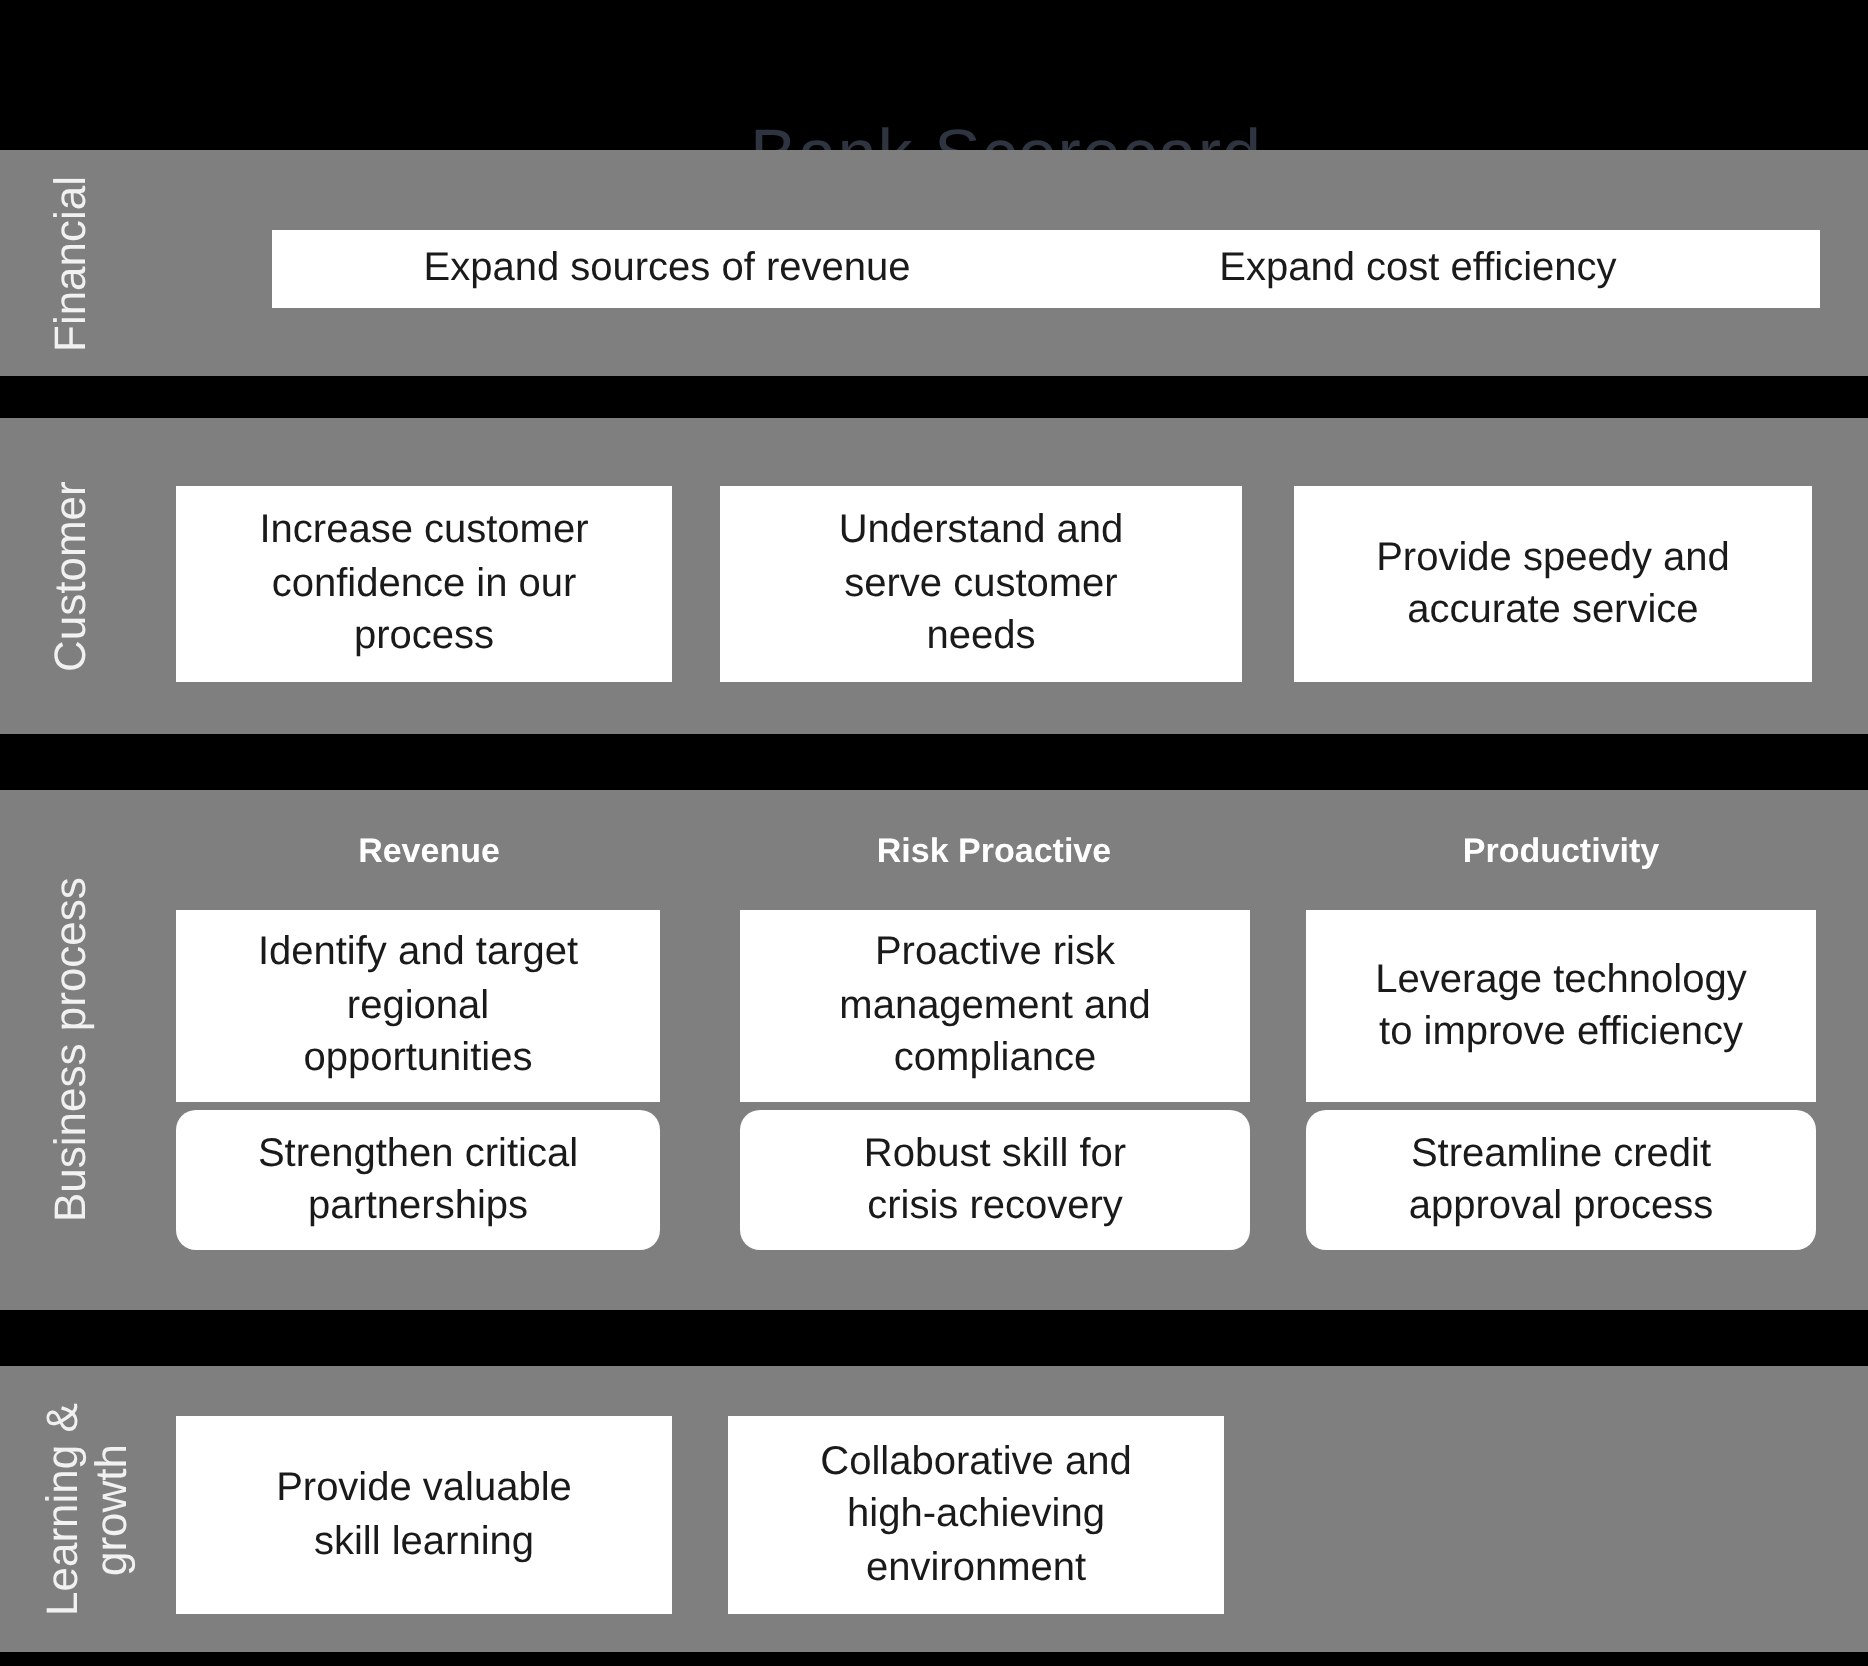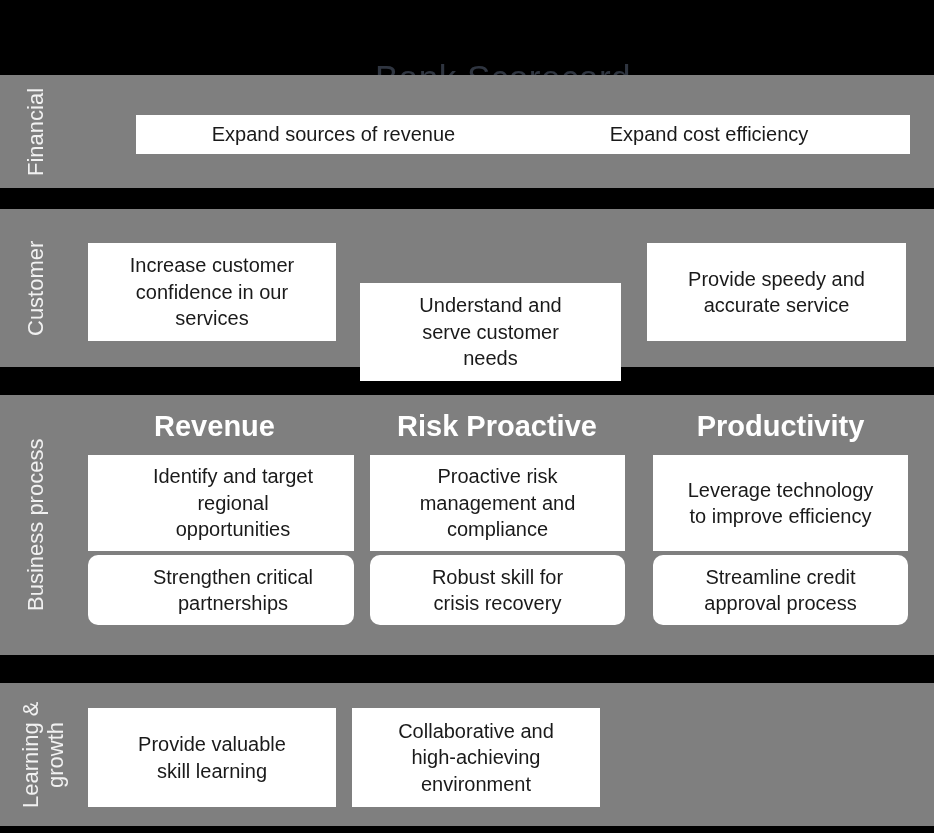--- a/index.html
+++ b/index.html
@@ -40,60 +40,60 @@
     text-align:center; color:#1a1a1a;
     font-size:20px; line-height:26.5px;
     white-space:pre-line;
   }
   
   .box.f1 { left:88px;  top:40px; width:395px; height:39px;margin-left:48px; }
   .box.f2 { left:508px; top:40px; width:402px; height:39px; }
   
   .box.c  { top:34px; height:98px; }
   .box.c1 { left:88px;  width:248px; }
-  .box.c2 { left:360px; width:261px;margin-top:40px; }
+  .box.c2 { left:360px; width:261px; }
   .box.c3 { left:647px; width:259px; }
   
   .col-header {
     position:absolute; top:14px; height:34px;
     display:flex; align-items:center; justify-content:center;
-    color:#ffffff; font-weight:700; font-size:29px;
+    color:#ffffff; font-weight:700; font-size:17px;
   }
   .col-header.h1 { left:88px;  width:253px; }
   .col-header.h2 { left:350px; width:294px; }
   .col-header.h3 { left:633px; width:295px;text-align:center; }
   .box.r1 { top:60px;  height:96px; }
   .box.r2 { top:160px; height:70px;border-radius:10px; }
-  .box.bc1 { left:88px;  width:242px;padding-left:24px; }
+  .box.bc1 { left:88px;  width:242px; }
   .box.bc2 { left:370px; width:255px; }
   .box.bc3 { left:653px; width:255px; }
   
   .box.l  { top:25px; height:99px; }
   .box.l1 { left:88px;  width:248px; }
-  .box.l2 { left:352px; width:248px; }
+  .box.l2 { left:364px; width:248px; }
   .box.l3 { left:626px; width:278px; }
 </style>
 </head>
 <body>
 
 <div class="title-band">
   <div class="title">Bank Scorecard</div>
 </div>
 
 <div class="band" id="band-financial">
   <div class="band-label">Financial</div>
   <div class="box f1">Expand sources of revenue</div>
   <div class="box f2">Expand cost efficiency</div>
 </div>
 
 <div class="band" id="band-customer">
   <div class="band-label">Customer</div>
   <div class="box c c1">Increase customer
 confidence in our
-services</div>
+process</div>
   <div class="box c c2">Understand and
 serve customer
 needs</div>
   <div class="box c c3">Provide speedy and
 accurate service</div>
 </div>
 
 <div class="band" id="band-business">
   <div class="band-label">Business process</div>
   <div class="col-header h1">Revenue</div>

